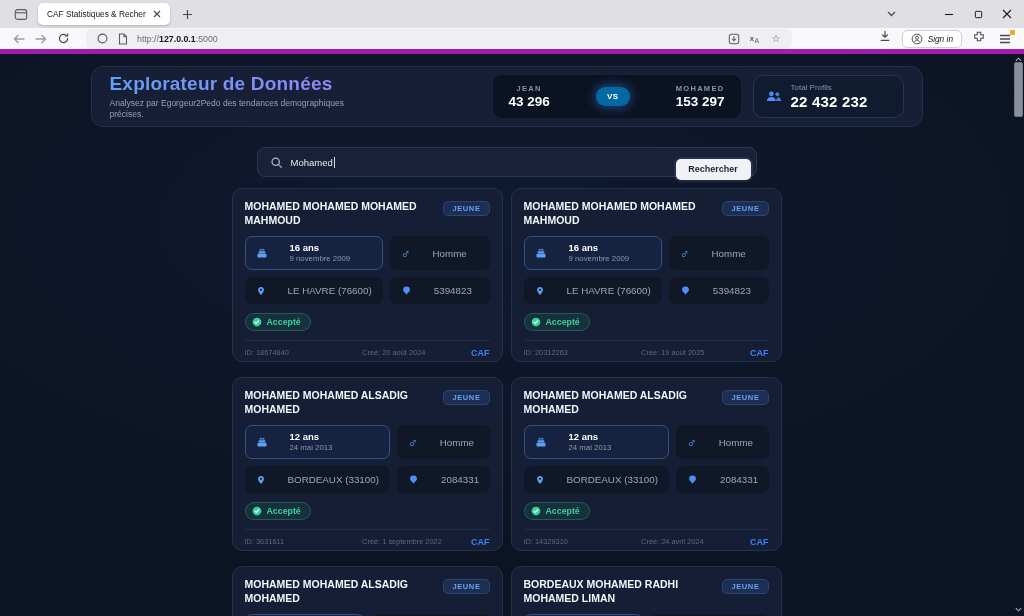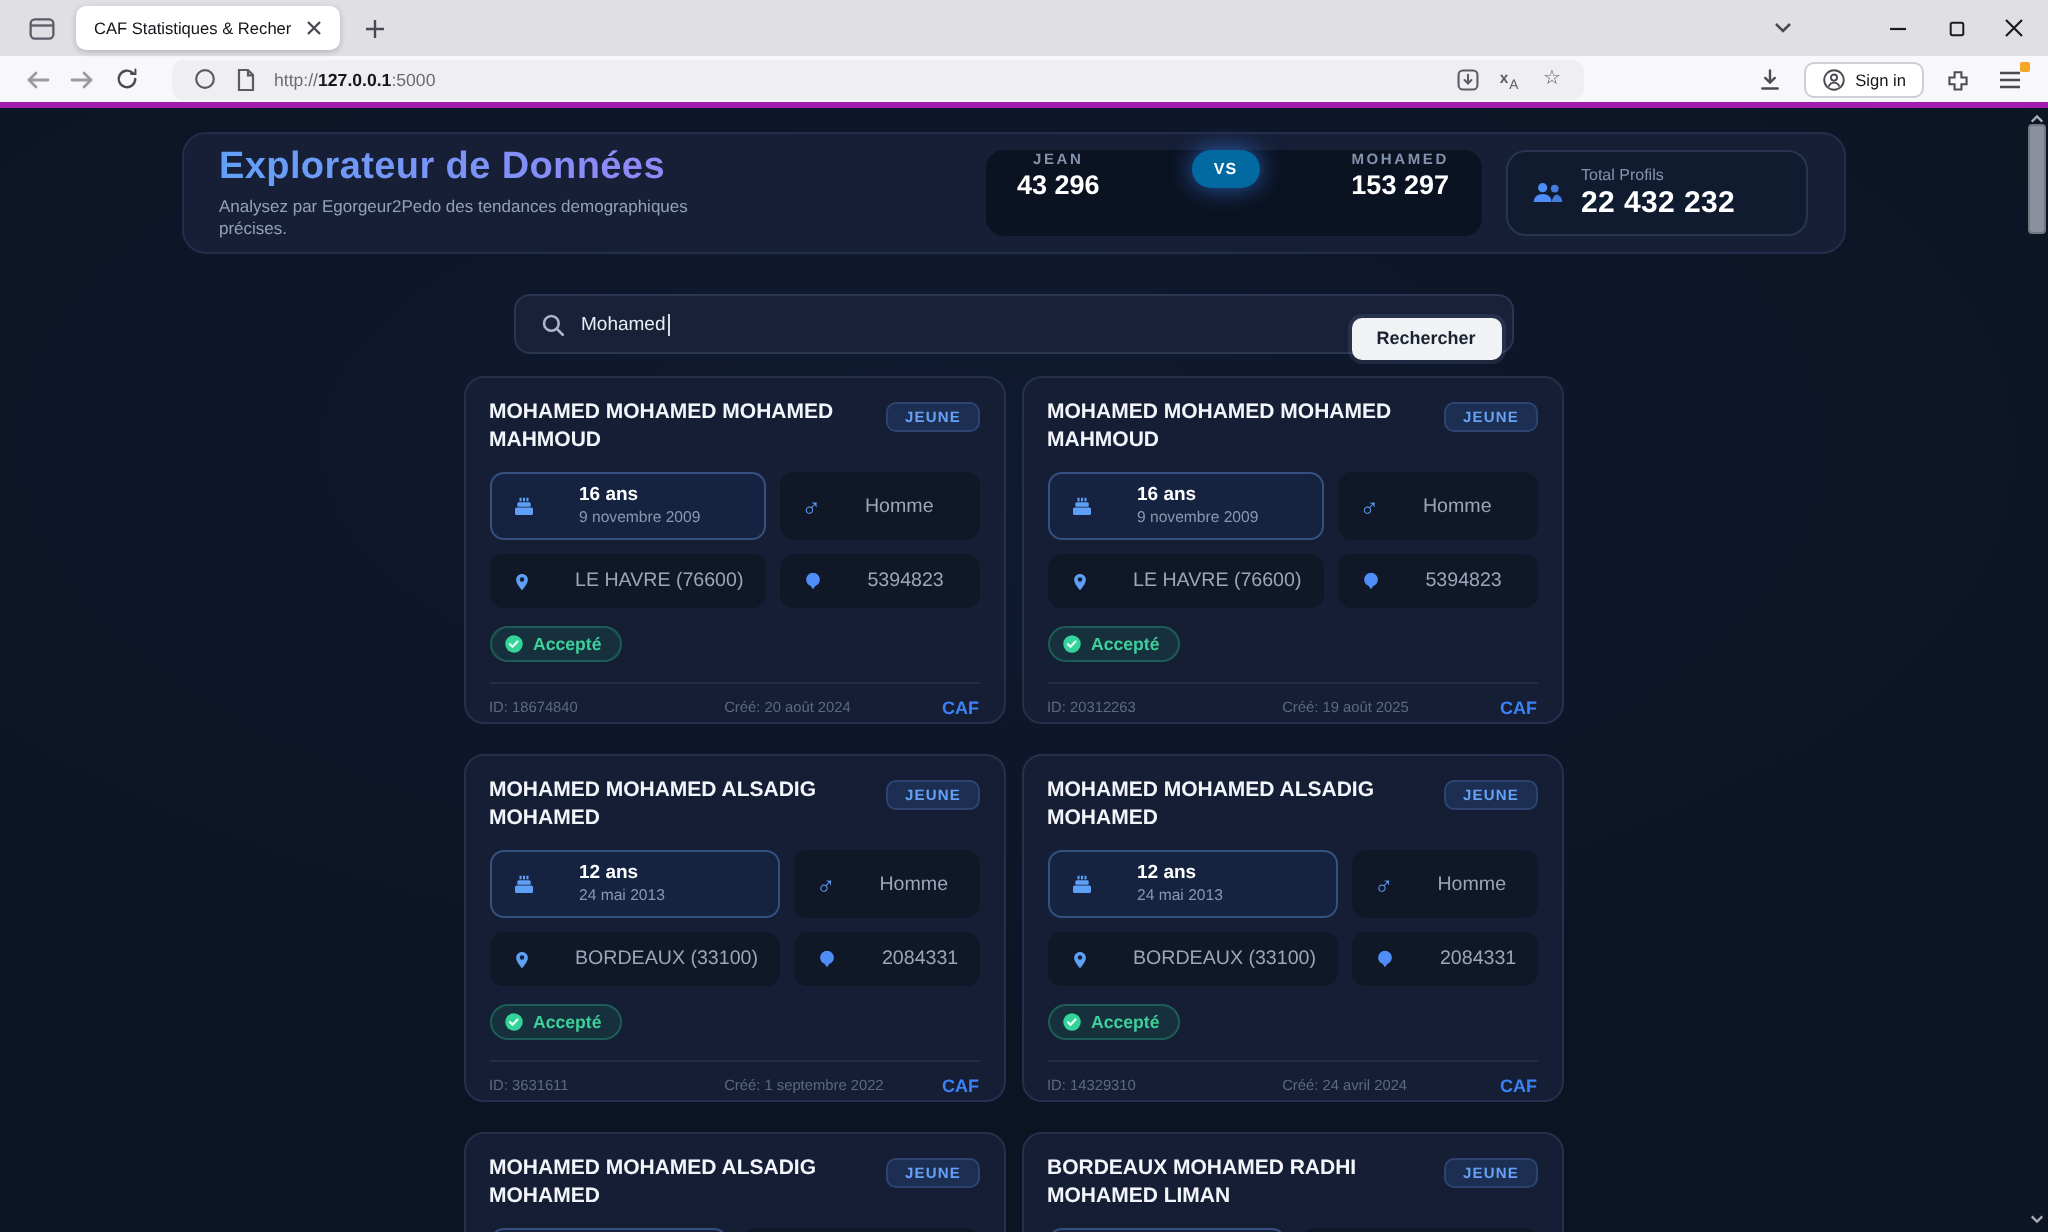--- a/index.html
+++ b/index.html
@@ -9,49 +9,49 @@
   .tabstrip { height:28px; background:#dfdfe4; display:flex; align-items:center; padding:0 8px; }
   .ffview-btn { width:26px; height:22px; border-radius:4px; display:flex; align-items:center; justify-content:center; }
   .tab { width:132px; height:22px; margin-left:4px; background:#fff; border-radius:5px; box-shadow:0 1px 3px rgba(0,0,0,.2); display:flex; align-items:center; padding:0 6px 0 9px; gap:4px; }
   .tab-title { font-size:8.3px; color:#15141a; white-space:nowrap; overflow:hidden; flex:1; }
   .tab-close { width:14px; height:14px; display:flex; align-items:center; justify-content:center; border-radius:3px; }
   .newtab-btn { width:22px; height:22px; margin-left:6px; display:flex; align-items:center; justify-content:center; border-radius:4px; }
   .tabstrip-right { margin-left:auto; display:flex; align-items:center; }
   .tab-chevron { width:20px; height:20px; display:flex; align-items:center; justify-content:center; margin-right:28px; }
   .win-btn { width:18px; height:20px; display:flex; align-items:center; justify-content:center; margin-left:11px; }
 
-  .toolbar { height:26px; background:#f8f8fa; border-bottom:3px solid #a21caf; display:flex; align-items:center; padding:0 8px; }
+  .toolbar { height:26px; background:#f8f8fa; border-bottom:5px solid #a21caf; display:flex; align-items:center; padding:0 8px; }
   .nav-btn { width:22px; height:20px; display:flex; align-items:center; justify-content:center; border-radius:4px; }
   .urlbar { margin-left:12px; width:706px; height:20px; background:#efeff3; border-radius:6px; display:flex; align-items:center; padding:0 9px; gap:7px; }
   .url-main { flex:1; font-size:8.8px; color:#6b6b75; white-space:nowrap; }
   .url-host { color:#16161c; font-weight:700; }
   .urlbar-icon { display:flex; align-items:center; justify-content:center; width:14px; }
   .star-glyph { font-size:10px; color:#5b5b66; line-height:1; }
   .toolbar-spacer { flex:1; }
-  .toolbar-right { display:flex; align-items:center; gap:11px; padding-right:2px; }
+  .toolbar-right { display:flex; align-items:flex-start; gap:11px; padding-right:2px;font-style:italic; }
   .signin-btn { border:1px solid #cfcfd8; background:#fff; border-radius:5px; height:18px; padding:0 8px; display:flex; gap:5px; align-items:center; }
   .signin-label { font-size:8.3px; color:#15141a; }
   .menu-btn { position:relative; width:18px; height:18px; display:flex; align-items:center; justify-content:center; }
   .menu-badge { position:absolute; top:0; right:-1px; width:5px; height:5px; background:#f5a623; border-radius:1px; }
 
   
   .page { position:absolute; top:54px; left:0; width:1024px; height:562px; overflow:hidden;
           background:radial-gradient(900px 420px at 45% 30%, #101a30 0%, #0c1424 70%), #0c1424; }
   .content { width:1013px; display:flex; flex-direction:column; align-items:center; }
 
   
   .hero { margin-top:12px; width:832px; height:61px; background:#161f36; border:1px solid #232e4a; border-radius:12px;
           display:flex; align-items:center; padding:0 18px; }
   .hero-title { font-size:19px; font-weight:800; letter-spacing:.2px; color:#7c8cf8; }
   @supports (-webkit-background-clip:text) {
     .hero-title { background:linear-gradient(90deg,#62a0f8,#9b82f6); -webkit-background-clip:text; background-clip:text; color:transparent; }
   }
   .hero-sub { margin-top:3px; width:268px; font-size:8.5px; line-height:1.35; color:#93a1b8; }
   .vs-box { margin-left:auto; width:248px; height:43px; background:#0b1322; border-radius:9px;
-            display:flex; align-items:flex-start; justify-content:space-between; padding:0 16px; }
+            display:flex; align-items:center; justify-content:space-between; padding:0 16px; }
   .vs-stat { text-align:center; }
   .vs-label { font-size:7.5px; font-weight:700; letter-spacing:1.3px; color:#8493ad; }
   .vs-value { font-size:13.5px; font-weight:800; color:#fff; margin-top:1px; }
   .vs-pill { width:34px; height:19px; border-radius:10px; background:#0369a1; color:#fff; font-size:8px; font-weight:800;
              letter-spacing:.5px; display:flex; align-items:center; justify-content:center;
              box-shadow:0 0 12px rgba(59,130,246,.65); }
   .stat-box { margin-left:12px; width:151px; height:43px; border:1px solid #283452; background:#111b30; border-radius:10px;
               display:flex; align-items:center; padding:0 12px; gap:9px; }
   .stat-box.maj { width:132px; margin-left:9px; }
   .stat-label { font-size:8px; color:#8493ad; }

